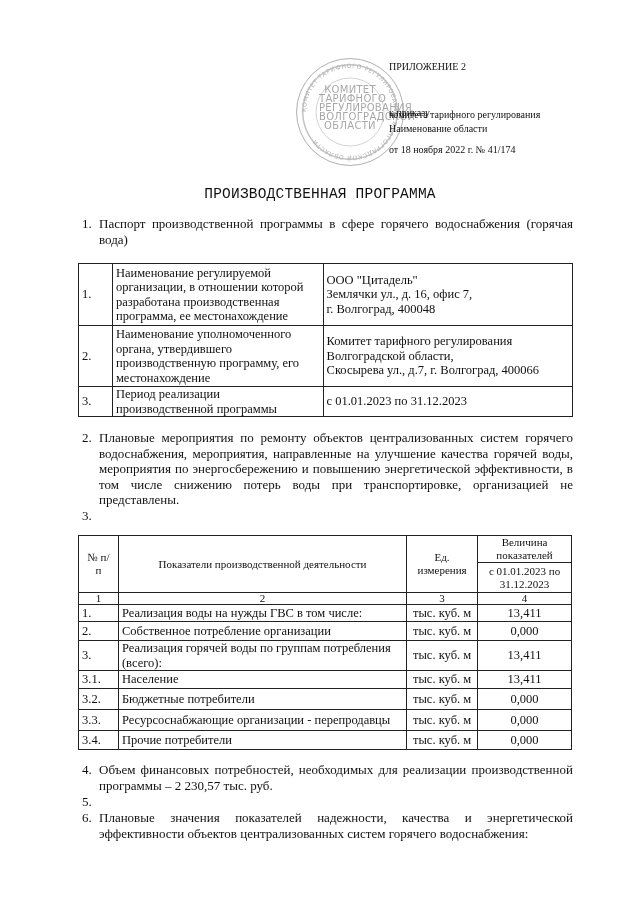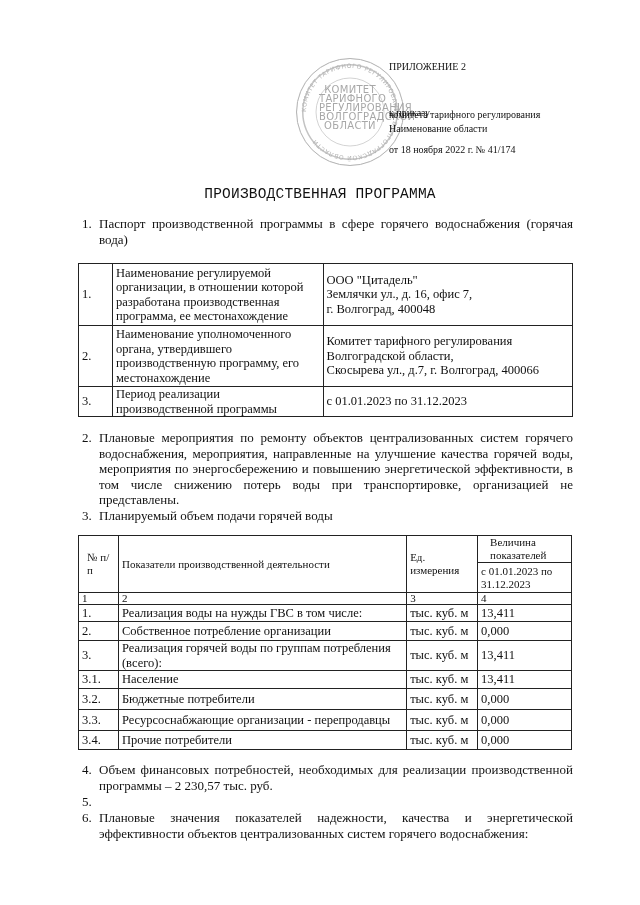--- a/index.html
+++ b/index.html
@@ -34,21 +34,21 @@
   }
   .para .num { position: absolute; left: -17px; top: 0; }
   table {
     border-collapse: collapse; position: absolute;
     font-size: 12.5px; line-height: 14.5px;
   }
   td {
     border: 1px solid #222; padding: 0 3px; vertical-align: middle;
   }
   .t2 td { font-size: 12.5px; }
-  .t2 .c { }
+  .t2 .c { text-align: center; }
   .t2 .hdr { font-size: 11px; line-height: 13px; }
 </style>
 </head>
 <body>
 
 <div class="abs stamp">
   <svg class="stamp-ring-text" viewBox="0 0 106 106">
     <defs>
       <path id="ringpath" d="M 53,53 m -44,0 a 44,44 0 1,1 88,0 a 44,44 0 1,1 -88,0"></path>
     </defs>
@@ -114,21 +114,20 @@
 </tbody>
   </table>
 
 <div class="abs para" style="left:99px; top:430px; width:474px;">
   <span class="num">2.</span>
   <span>Плановые мероприятия по ремонту объектов централизованных систем горячего водоснабжения, мероприятия, направленные на улучшение качества горячей воды, мероприятия по энергосбережению и повышению энергетической эффективности, в том числе снижению потерь воды при транспортировке, организацией не представлены.</span>
 </div>
 
 <div class="abs para" style="left:99px; top:508px; width:474px;">
   <span class="num">3.</span>
-  <span>Планируемый объем подачи горячей воды</span>
 </div>
 
 <table class="t2" style="left:78px; top:535px; width:494px;">
   <colgroup>
       <col style="width:40px">
       <col style="width:289px">
       <col style="width:71px">
       <col style="width:94px">
     </colgroup>
   <tbody>

